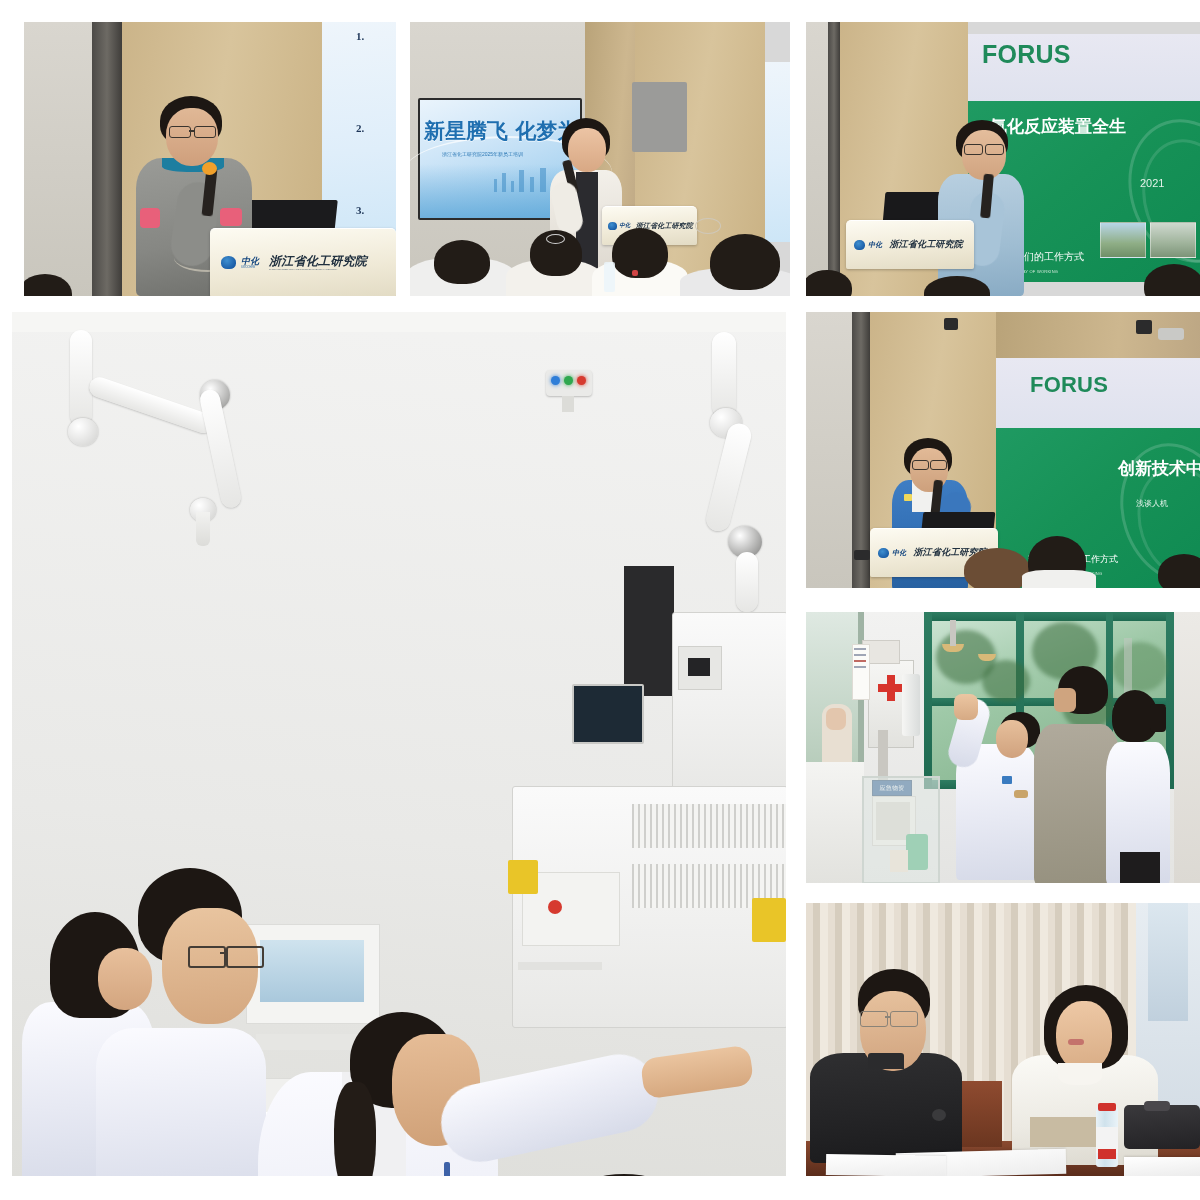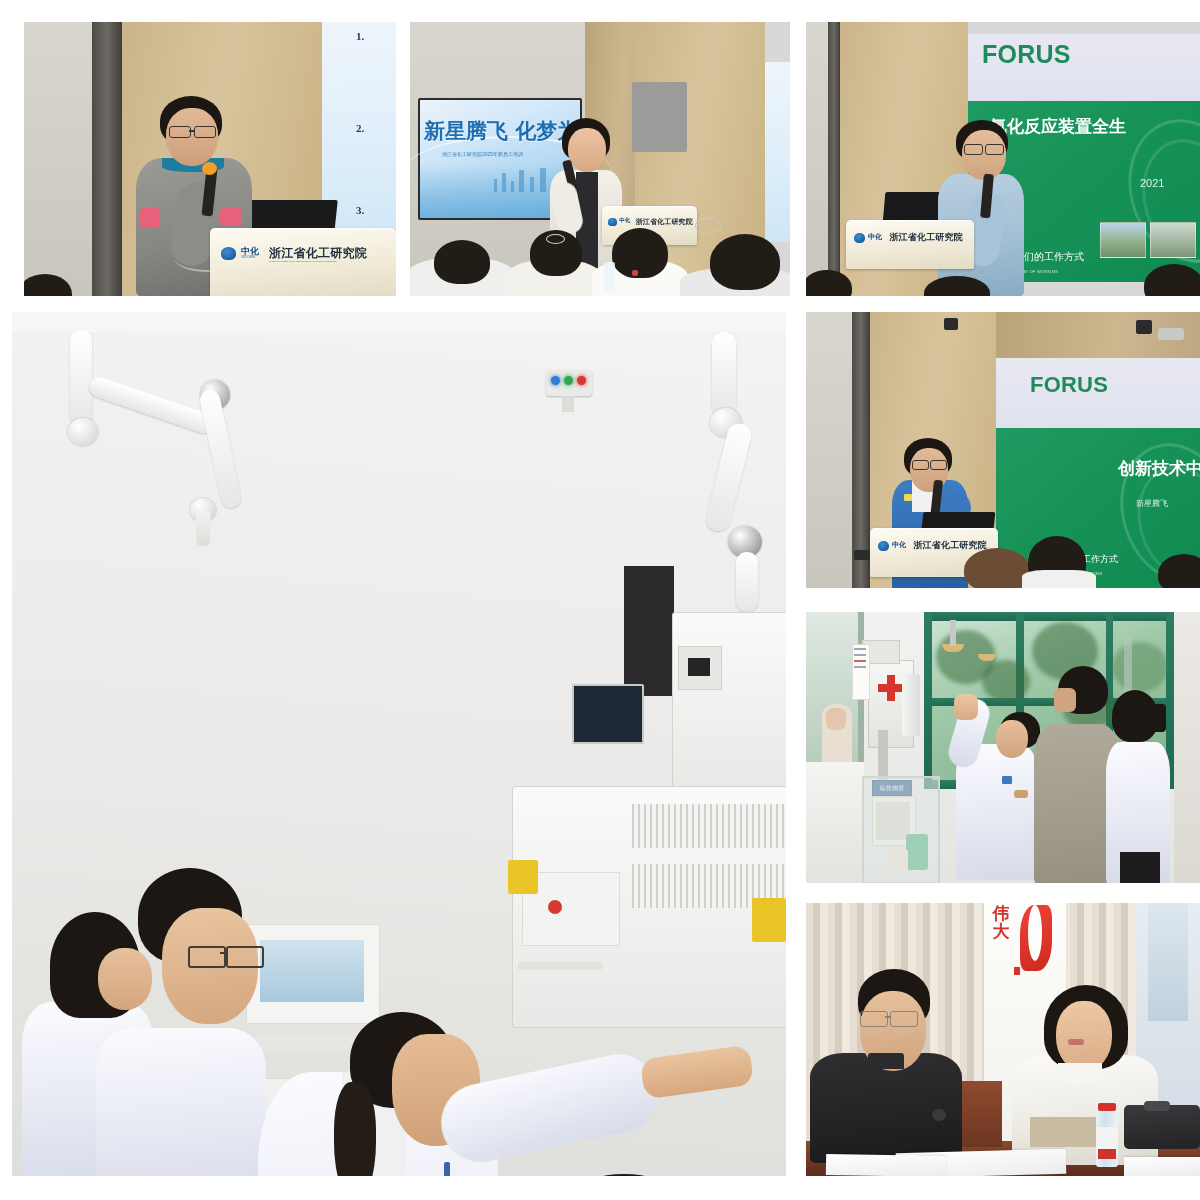--- a/index.html
+++ b/index.html
@@ -33,22 +33,22 @@
 
   
   .podium {
     position:absolute;
     background:linear-gradient(175deg,#fdfbf2 0%,#efe9d6 60%,#e2dbc4 100%);
     border-radius:5px 5px 2px 2px;
     box-shadow:0 1px 3px rgba(0,0,0,.25);
     border-top:1px solid #fff;
   }
   .podium-logo {
-    position:absolute; display:flex; align-items:flex-start; gap:3%;
-    left:6%; top:26%; width:88%; height:48%;
+    position:absolute; display:flex; align-items:center; gap:3%;
+    left:6%; top:26%; width:88%; height:48%;font-style:italic;
   }
   .sinochem-mark {
     flex:0 0 auto; position:relative;
     background:radial-gradient(circle at 40% 35%, #3f8fd0 0%, #1c5fa8 70%);
     border-radius:48% 48% 42% 42%;
   }
   .sino-text { color:#14467f; font-weight:bold; line-height:1; white-space:nowrap; }
   .sino-sub  { color:#2d6ba8; line-height:1; white-space:nowrap; }
   .inst-name {
     color:#20303f; font-family:"DejaVu Serif", serif; font-weight:bold;
@@ -426,21 +426,21 @@
       <div class="screen-green-wrap" style="left:190px;top:46px;width:204px;height:232px;">
         <div class="sg-top" style="height:30%;"></div>
         <div class="sg-body" style="top:30%;"></div>
         <div class="helix" style="left:62%;top:36%;width:104px;height:136px;"></div>
         <div class="helix" style="left:70%;top:46%;width:82px;height:110px;border-color:rgba(255,255,255,.12);"></div>
         <div class="forus" style="left:34px;top:16px;font-size:22px;">
           <span>FORUS</span>
         </div>
         <div class="globe" style="position:absolute;left:51px;top:20px;width:15px;height:18px;border-radius:50%;"></div>
         <div class="slide-title-cn" style="left:122px;top:102px;font-size:17px;">创新技术中</div>
-        <div class="slide-sub-cn" style="left:140px;top:142px;font-size:8px;">新星腾飞</div>
+        <div class="slide-sub-cn" style="left:140px;top:142px;font-size:8px;">浅谈人机</div>
         <div class="slide-foot-cn" style="left:32px;bottom:26px;font-size:9px;">安全是我们的工作方式</div>
         <div class="slide-foot-en" style="left:56px;bottom:14px;font-size:4px;">OUR WAY OF WORKING</div>
       </div>
 
       <div class="body blur" style="left:86px;top:168px;width:76px;height:110px;background:linear-gradient(175deg,#3f7ec4 0%,#2f6cb2 60%,#27609f 100%);"></div>
       <div style="position:absolute;left:106px;top:168px;width:24px;height:32px;background:#f1f1ef;"></div>
       <div class="arm blur" style="left:132px;top:180px;width:30px;height:64px;background:#3a77bd;transform:rotate(10deg);"></div>
       <div class="hair blur" style="left:98px;top:126px;width:48px;height:40px;"></div>
       <div class="face blur" style="left:104px;top:136px;width:38px;height:44px;background:linear-gradient(180deg,#e2ba97,#cda07c);"></div>
       <div class="glasses" style="left:106px;top:148px;width:15px;height:8px;"></div>
@@ -542,26 +542,20 @@
       <div style="position:absolute;left:20px;top:96px;width:20px;height:22px;background:rgba(225,190,160,.75);border-radius:7px;"></div>
     </div>
   </div>
 
   <div class="photo" style="left:806px; top:903px; width:394px; height:273px;">
     <div class="ph-inner">
       <div class="curtain" style="left:0;top:0;width:394px;height:273px;"></div>
       <div style="position:absolute;left:330px;top:0;width:64px;height:273px;background:linear-gradient(180deg,#e7edf2,#cfd9e2);"></div>
       <div style="position:absolute;left:342px;top:0;width:40px;height:118px;background:linear-gradient(180deg,#dce7ef,#c0d0dd);"></div>
 
-      <div class="banner" style="left:178px;top:0;width:82px;height:244px;">
-        <div class="banner-txt" style="left:4px;top:2px;width:26px;font-size:17px;">伟大</div>
-        <div class="banner-ribbon" style="left:36px;top:2px;width:32px;height:66px;"></div>
-        <div style="position:absolute;left:44px;top:2px;width:14px;height:56px;background:#fdfdfb;border-radius:50%;"></div>
-        <div style="position:absolute;left:30px;top:64px;width:6px;height:8px;background:#d6322c;"></div>
-      </div>
 
       <div class="table-wood" style="left:0;top:238px;width:394px;height:35px;"></div>
       <div style="position:absolute;left:148px;top:178px;width:48px;height:66px;background:linear-gradient(180deg,#8f4b30,#6b3620);"></div>
 
       <div class="body blur" style="left:4px;top:150px;width:152px;height:110px;background:linear-gradient(175deg,#2f2f31 0%,#232325 60%,#1a1a1c 100%);"></div>
       <div class="hair blur" style="left:52px;top:66px;width:72px;height:60px;"></div>
       <div class="face blur" style="left:54px;top:88px;width:66px;height:80px;background:linear-gradient(175deg,#e7c29e,#d0a37e);"></div>
       <div class="glasses" style="left:54px;top:108px;width:26px;height:14px;border-color:#8a8378;"></div>
       <div class="glasses" style="left:84px;top:108px;width:26px;height:14px;border-color:#8a8378;"></div>
       <div style="position:absolute;left:79px;top:113px;width:6px;height:1.6px;background:#8a8378;"></div>

